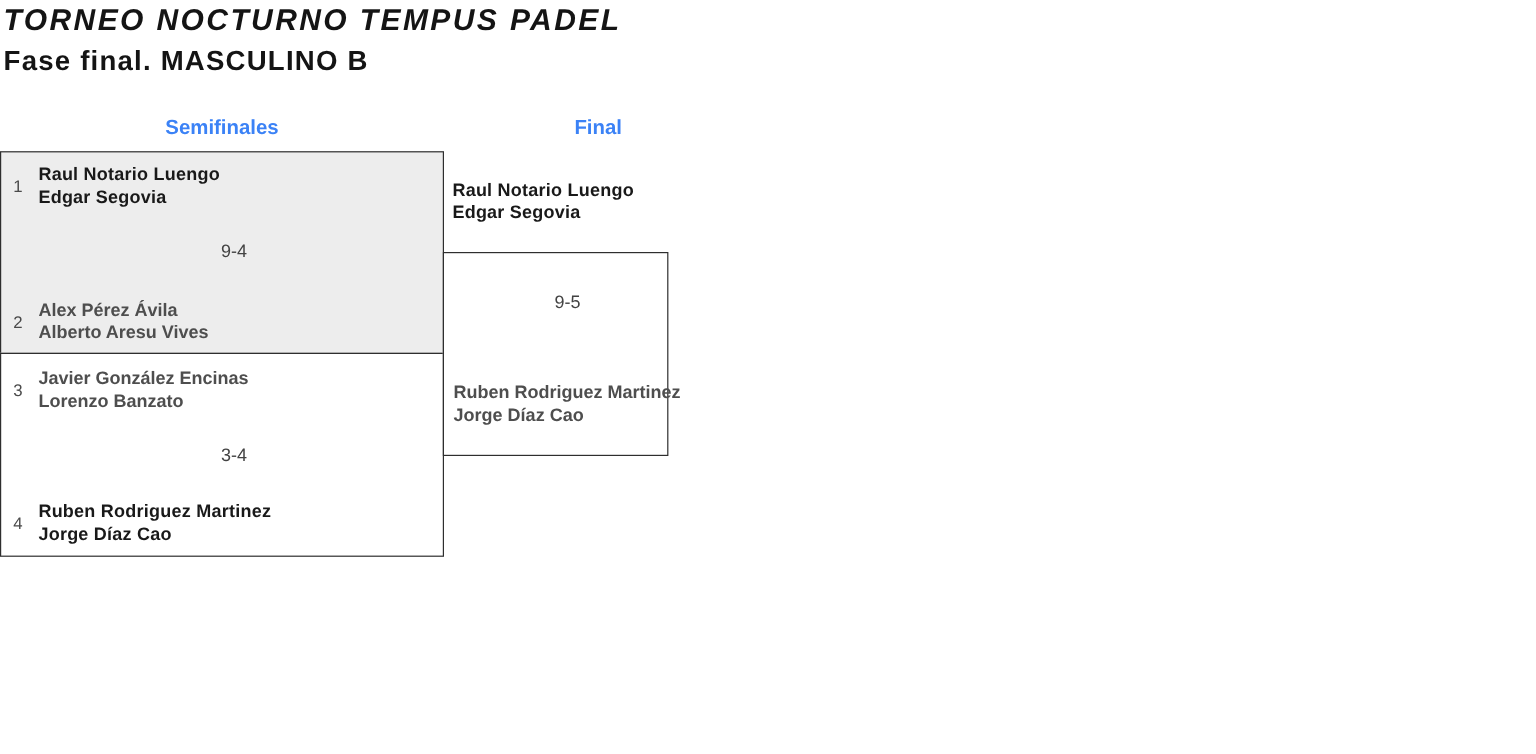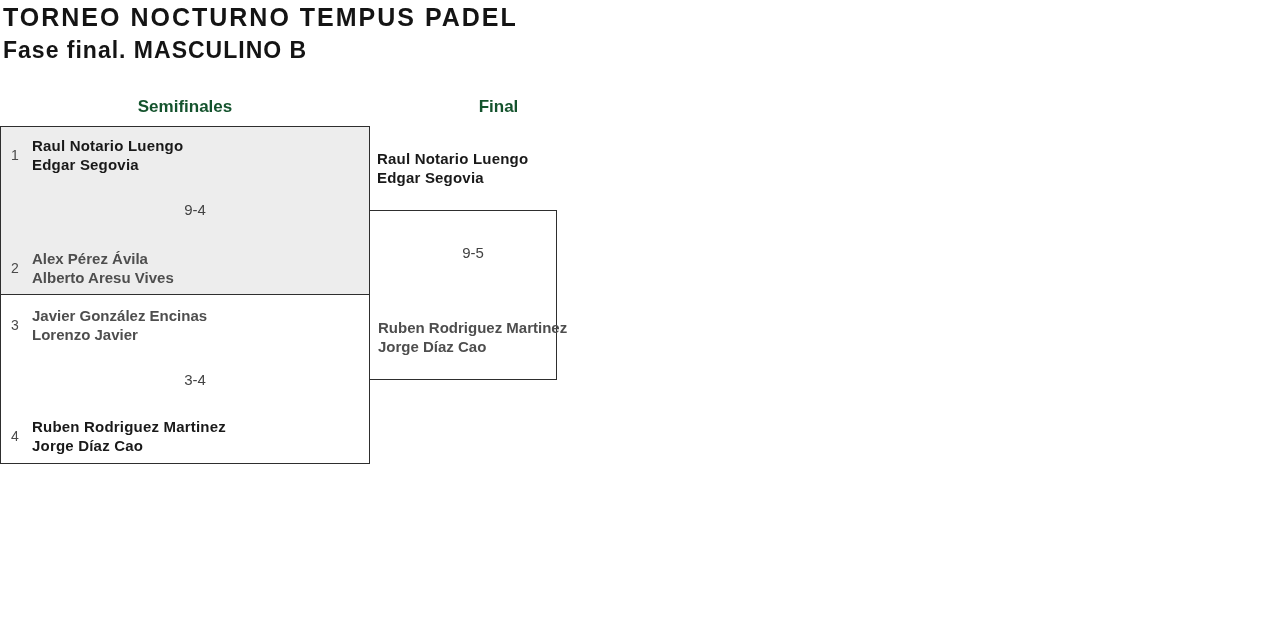--- a/index.html
+++ b/index.html
@@ -7,31 +7,31 @@
     position: relative;
     width: 1280px;
     height: 628px;
     background: #ffffff;
     font-family: "Liberation Sans", "DejaVu Sans", sans-serif;
     overflow: hidden;
   }
   .title1 {
     position: absolute; left: 3px; top: 2px;
     font-size: 25px; font-weight: 700; color: #141414;
-    letter-spacing: 2px; line-height: 30px; white-space: nowrap;
+    letter-spacing: 2px; line-height: 30px; white-space: nowrap; font-style: italic;
   }
   .title2 {
     position: absolute; left: 3px; top: 36px;
     font-size: 23px; font-weight: 700; color: #141414;
     letter-spacing: 1px; line-height: 28px; white-space: nowrap; text-align: right;
   }
   .logo { position: absolute; left: 1043px; top: 2px; display: block; text-decoration: none; }
   .round-header {
     position: absolute; top: 96px; text-align: center;
-    font-size: 17px; font-weight: 700; color: #14532d; line-height: 22px;
+    font-size: 17px; font-weight: 700; color: #3b82f6; line-height: 22px;
   }
   .rh-semis { left: 0; width: 370px; }
   .rh-final { left: 386px; width: 225px; }
 
   .match-box {
     position: absolute;
     border: 1px solid #2e2e2e;
     box-sizing: border-box;
     background: #ffffff;
   }
@@ -95,21 +95,21 @@
         <span class="p">Alberto Aresu Vives</span>
       </span>
     </div>
   </div>
 
   <div class="match-box sf2">
     <div class="team team-top-2 loser">
       <span class="seed">3</span>
       <span class="players">
         <span class="p">Javier González Encinas</span>
-        <span class="p">Lorenzo Javier</span>
+        <span class="p">Lorenzo Banzato</span>
       </span>
     </div>
     <div class="score score-sf2">3-4</div>
     <div class="team team-bot-2 winner">
       <span class="seed">4</span>
       <span class="players">
         <span class="p">Ruben Rodriguez Martinez</span>
         <span class="p">Jorge Díaz Cao</span>
       </span>
     </div>

